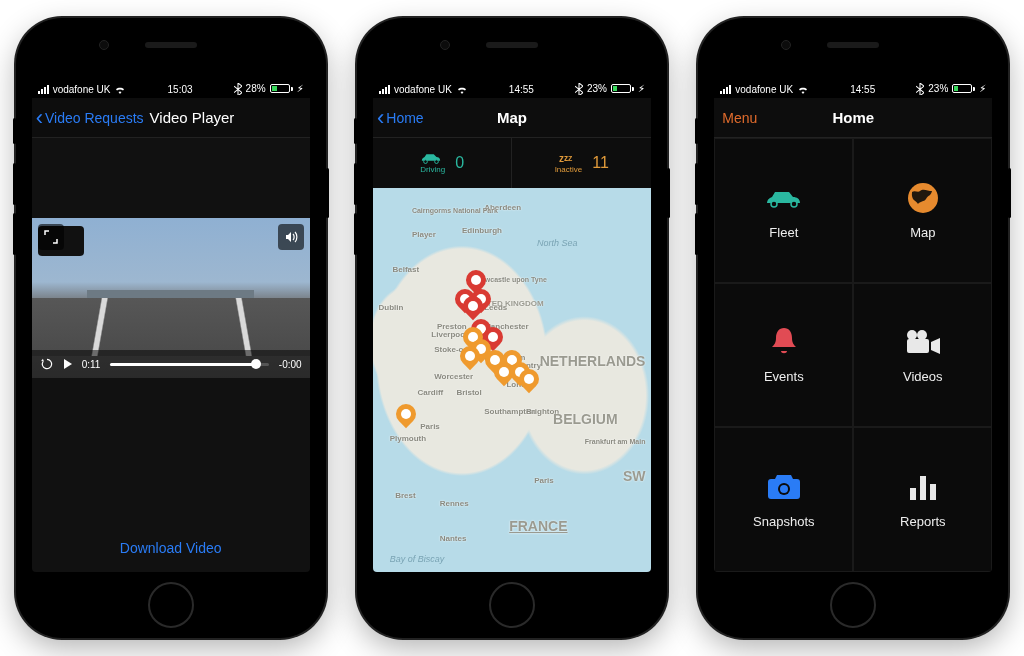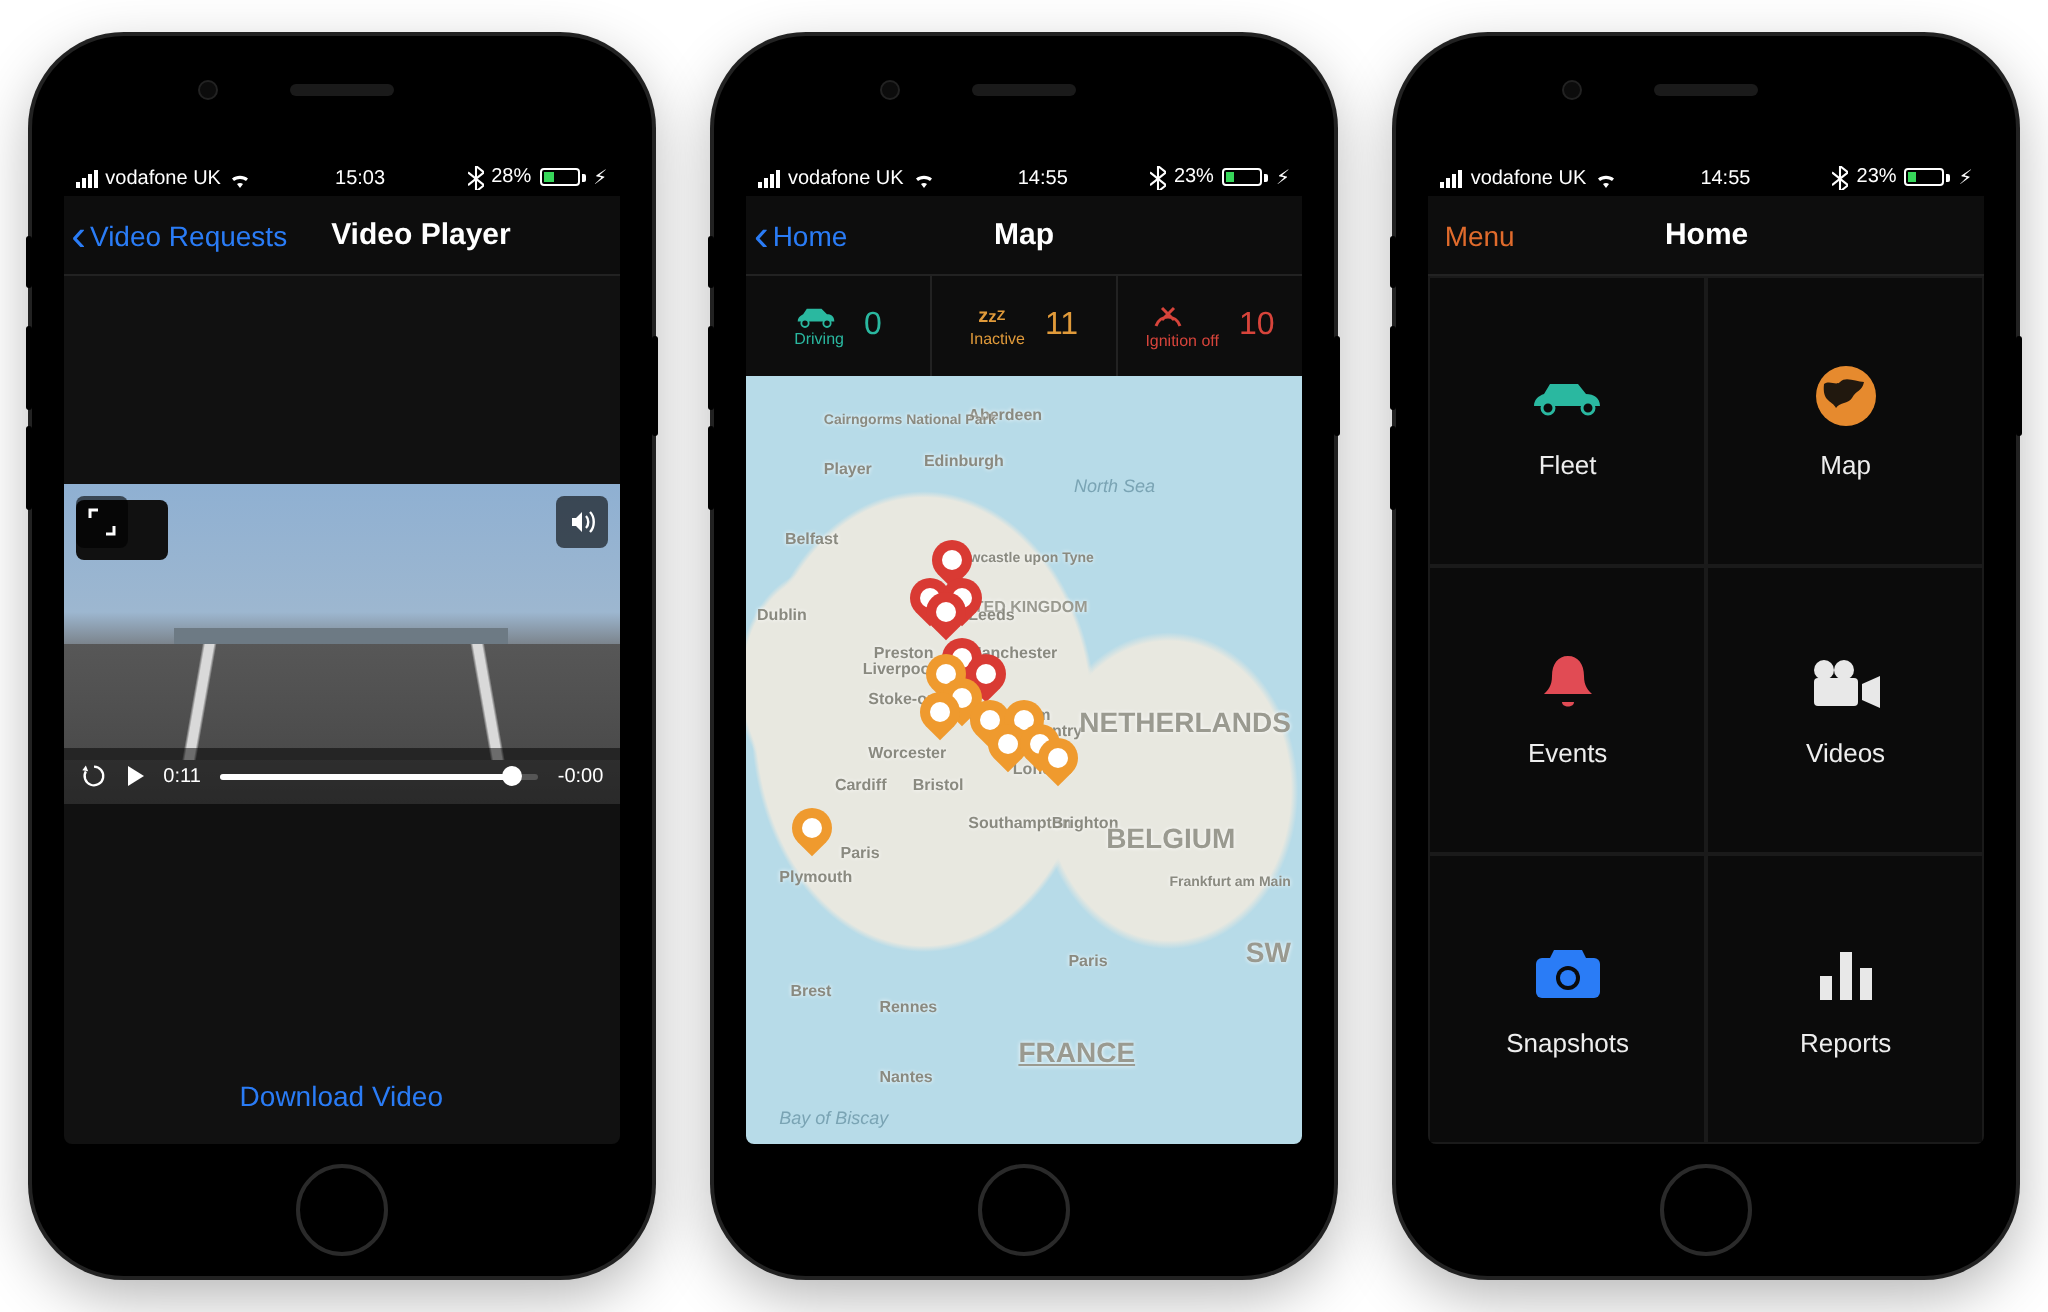--- a/index.html
+++ b/index.html
@@ -37,27 +37,27 @@
   .batt .shell{ width:20px; height:9px; border:1px solid #fff; border-radius:2px; position:relative;}
   .batt .fill{ position:absolute; left:1px; top:1px; bottom:1px; width:28%; background:#37d65a;}
   .batt .nub{ width:2px; height:4px; background:#fff; border-radius:0 1px 1px 0;}
   .bluetooth{ width:8px;}
 
   
   .navbar { height: 40px; display:flex; align-items:center; position:relative; border-bottom:1px solid #222; background:#0d0d0d; }
   .back { color:#2a7cf6; display:flex; align-items:center; gap:2px; padding-left:4px; font-size:14px;}
   .back .chev{ font-size:22px; line-height:1; font-weight:300;}
   .title { position:absolute; left:0; right:0; text-align:center; font-size:15px; font-weight:600; pointer-events:none;}
-  .ptitle { font-size:15px; font-weight:700; margin-left:22px;}
+  .ptitle { font-size:15px; font-weight:400; margin-left:6px;}
   .menu-link { color:#e06b2c; padding-left:8px; font-size:14px; font-weight:400;}
 
   .body { flex:1; position:relative; background:#111; display:flex; flex-direction:column; }
 
   
-  .video-wrap { margin-top:104px; background:#404040; }
+  .video-wrap { margin-top:80px; background:#404040; }
   .video-frame { position:relative; width:100%; height:160px;
     background: linear-gradient(#8fb0d2 0%, #9db7d0 40%, #6b6b6b 55%, #555 100%);
     display:flex; align-items:flex-end; }
   .road-overlay{ position:absolute; bottom:22px; left:0; right:0; height:58px;
     background:
       linear-gradient(100deg, transparent 24%, #d9d9d9 24.5%, #d9d9d9 26%, transparent 26.5%),
       linear-gradient(80deg, transparent 74%, #d9d9d9 74.5%, #d9d9d9 76%, transparent 76.5%),
       linear-gradient(#575757,#4a4a4a);
   }
   .horizon{ position:absolute; top:45%; left:20%; right:20%; height:10px; background: #6d7a84;}
@@ -251,31 +251,20 @@
           <span class="lbl">Driving</span>
             </div>
           <span class="num">0</span>
         </div>
         <div class="stat inactive">
           <div>
               <span class="ico" style="font-size:10px;font-weight:700;">z<sup>z</sup><sub style="font-size:7px;">Z</sub></span>
           <span class="lbl">Inactive</span>
             </div>
           <span class="num">11</span>
-        </div>
-        <div class="stat ignoff">
-          <div>
-              <span class="ico">
-                <svg width="16" height="14" viewBox="0 0 16 14">
-                  <path stroke="#d7443b" stroke-width="1.5" fill="none" d="M2 12c2-6 10-6 12 0M5 3l6 6M11 3l-6 6"></path>
-                </svg>
-              </span>
-          <span class="lbl">Ignition off</span>
-            </div>
-          <span class="num">10</span>
         </div>
       </div>
 
       <div class="map">
         <span class="sea-label" style="top:13%;left:59%;">North Sea</span>
         <span class="sea-label" style="bottom:2%;left:6%;">Bay of Biscay</span>
         <span class="map-label" style="top:4%;left:40%;">Aberdeen</span>
         <span class="map-label" style="top:5%;left:14%;font-size:7px;">Cairngorms National Park</span>
         <span class="map-label" style="top:11%;left:14%;">Player</span>
         <span class="map-label" style="top:10%;left:32%;">Edinburgh</span>

